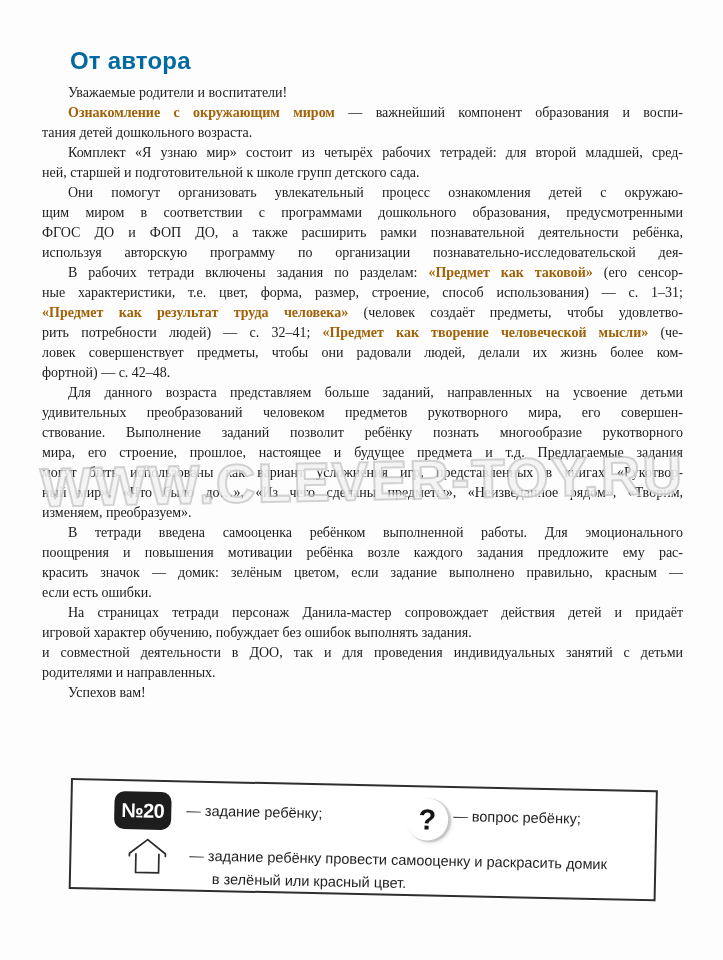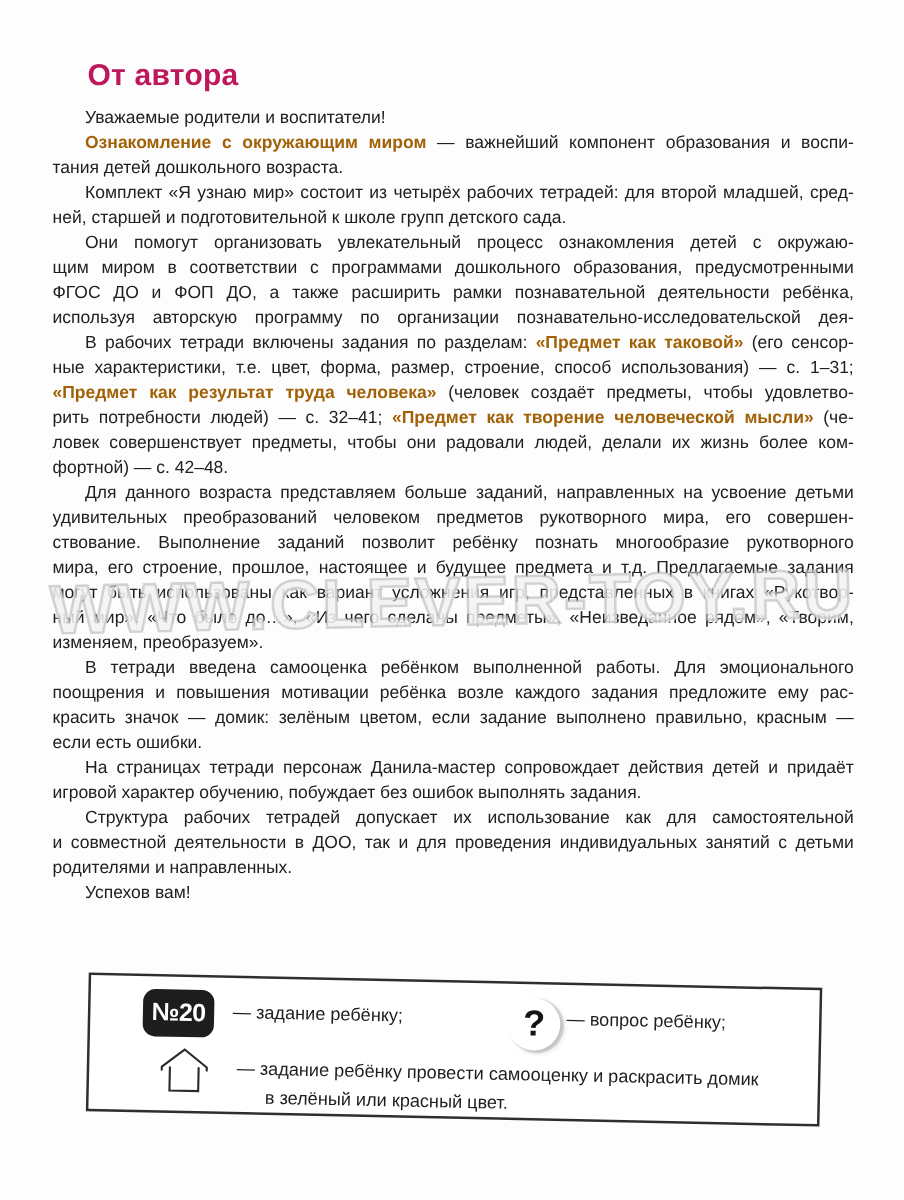--- a/index.html
+++ b/index.html
@@ -6,29 +6,30 @@
   body{
     width:723px;height:960px;
     background:#fdfdfd;
     font-family:"Liberation Sans","DejaVu Sans",sans-serif;
     color:#222;
     position:relative;
     overflow:hidden;
   }
   .content{position:absolute;left:42px;top:46px;width:641px;}
   .page-title{
-    font-size:24px;font-weight:700;color:#be185d;
+    font-size:24px;font-weight:700;color:#0369a1;
     line-height:30px;margin:0 0 0 28px;letter-spacing:.2px;
   }
   .body-text{margin-top:7px;font-size:14px;line-height:20px;color:#202020;}
   .line{
     height:20px;
     text-align:justify;
     text-align-last:justify;
     overflow:visible;
+    font-family:Liberation Serif, serif;
   }
   .line.ind{padding-left:26px;}
   .line.end{text-align-last:left;}
   .line b{font-weight:700;color:#a16207;}
 
   
   .watermark{
     position:absolute;left:18px;top:449px;width:688px;
     text-align:center;white-space:nowrap;
     font-size:55px;font-weight:700;letter-spacing:2px;
@@ -96,21 +97,20 @@
       <div class="line"><span>мира, его строение, прошлое, настоящее и будущее предмета и т.д. Предлагаемые задания</span></div>
       <div class="line"><span>могут быть использованы как вариант усложнения игр, представленных в книгах «Рукотвор-</span></div>
       <div class="line"><span>ный мир», «Что было до…», «Из чего сделаны предметы», «Неизведанное рядом», «Творим,</span></div>
       <div class="line end"><span>изменяем, преобразуем».</span></div>
       <div class="line ind"><span>В тетради введена самооценка ребёнком выполненной работы. Для эмоционального</span></div>
       <div class="line"><span>поощрения и повышения мотивации ребёнка возле каждого задания предложите ему рас-</span></div>
       <div class="line"><span>красить значок — домик: зелёным цветом, если задание выполнено правильно, красным —</span></div>
       <div class="line end"><span>если есть ошибки.</span></div>
       <div class="line ind"><span>На страницах тетради персонаж Данила-мастер сопровождает действия детей и придаёт</span></div>
       <div class="line end"><span>игровой характер обучению, побуждает без ошибок выполнять задания.</span></div>
-      <div class="line ind"><span>Структура рабочих тетрадей допускает их использование как для самостоятельной</span></div>
       <div class="line"><span>и совместной деятельности в ДОО, так и для проведения индивидуальных занятий с детьми</span></div>
       <div class="line end"><span>родителями и направленных.</span></div>
       <div class="line ind end"><span>Успехов вам!</span></div>
     </div>
 </div>
 
 <div class="watermark">WWW.CLEVER-TOY.RU</div>
 
 <div class="legend-box">
   <div class="task-badge">№20</div>

